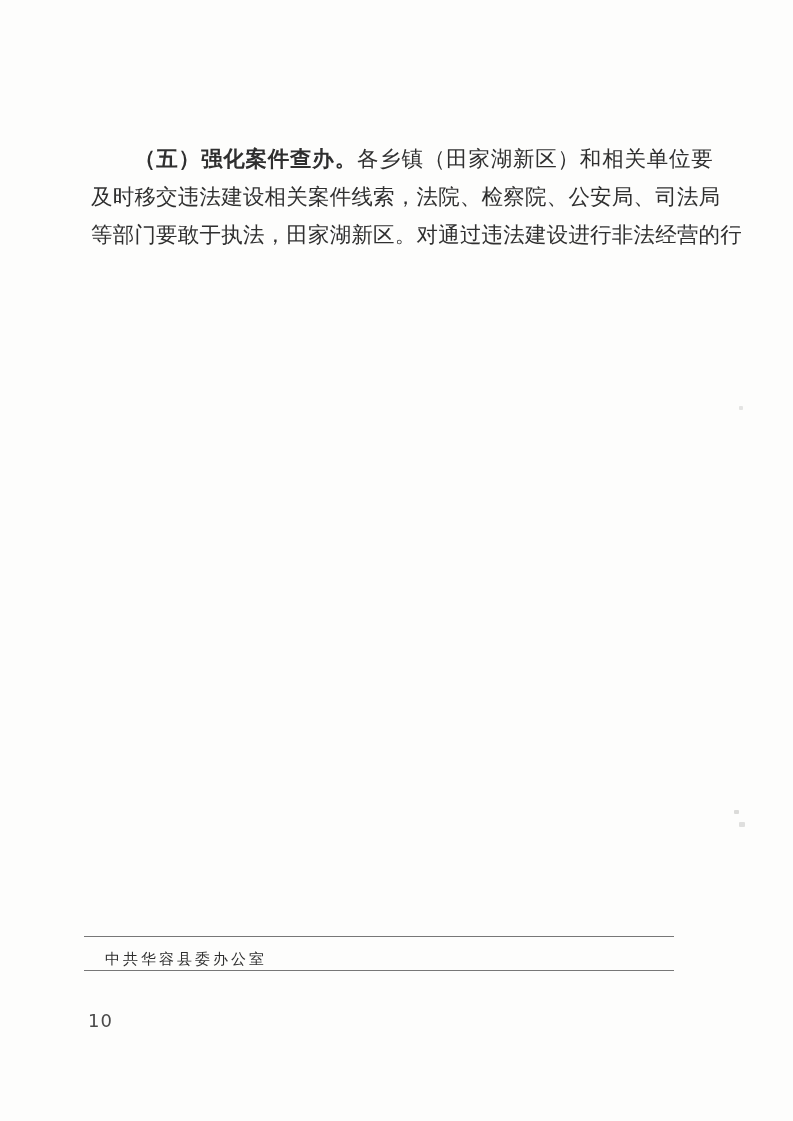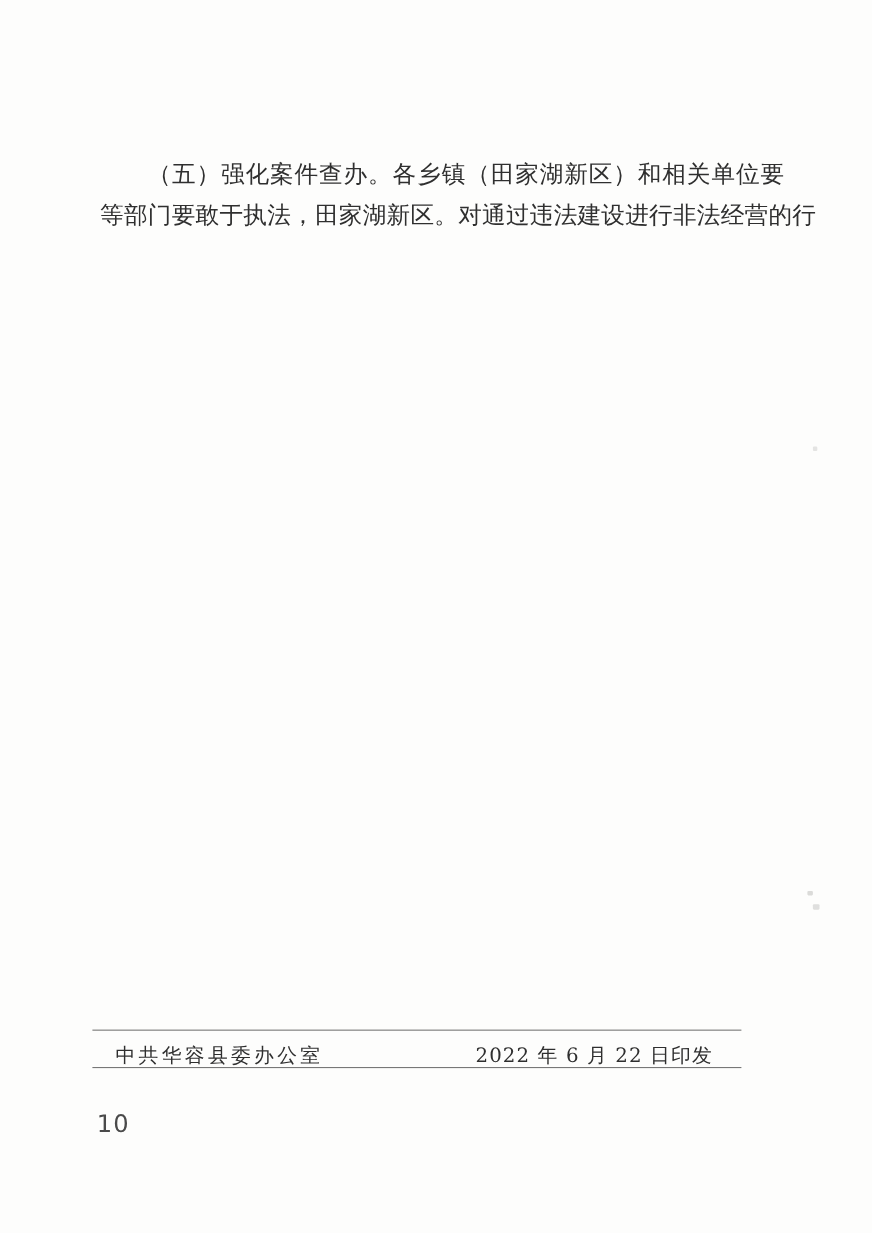--- a/index.html
+++ b/index.html
@@ -40,76 +40,76 @@
     letter-spacing: 0.2px;
   }
   .line.para-end {
     text-align: left;
     text-align-last: left;
   }
   .line.indent-first {
     padding-left: 43px;
   }
   .bold-lead {
-    font-weight: 400;
+    font-weight: 700;
   }
   .footer-rule-box {
     position: absolute;
     left: 84px;
     top: 936px;
     width: 590px;
     height: 35px;
     border-top: 1.5px solid var(--rule-line);
     border-bottom: 1.5px solid var(--rule-line);
     display: flex;
     align-items: center;
     justify-content: space-between;
     padding: 11px 26px 0 21px;
-    font-size: 18px;
+    font-size: 15px;
     color: var(--ink);
   }
   .footer-issuer {
     letter-spacing: 3px;
     white-space: nowrap;
   }
   .footer-date {
     letter-spacing: 1px;
     white-space: nowrap;
   }
   .page-number {
     position: absolute;
     left: 88px;
     top: 1010px;
-    font-size: 22px;
+    font-size: 18px;
     letter-spacing: 1px;
     color: var(--muted);
     font-family: "DejaVu Sans", "Liberation Sans", sans-serif;
   }
   .speck {
     position: absolute;
     background: #9a9a97;
     border-radius: 1px;
   }
   .speck-1 { left: 739px; top: 406px; width: 4px; height: 4px; opacity: 0.25; }
   .speck-2 { left: 734px; top: 810px; width: 5px; height: 4px; opacity: 0.35; }
   .speck-3 { left: 739px; top: 822px; width: 6px; height: 5px; opacity: 0.3; }
 </style>
 </head>
 <body>
 
 <div class="page">
 
   <div class="text-block">
     <div class="line indent-first"><span class="bold-lead">（五）强化案件查办。</span><span>各乡镇（田家湖新区）和相关单位要</span></div>
+    <div class="line">及时移交违法建设相关案件线索，法院、检察院、公安局、司法局</div>
     <div class="line">等部门要敢于执法，田家湖新区。对通过违法建设进行非法经营的行</div>
   </div>
 
   <div class="footer-rule-box">
     <span class="footer-issuer">中共华容县委办公室</span>
-    <span class="footer-date">2022 年 6 月 22 日印发</span>
   </div>
 
   <div class="page-number">10</div>
 
   <div class="speck speck-1"></div>
   <div class="speck speck-2"></div>
   <div class="speck speck-3"></div>
 
 </div>
 

